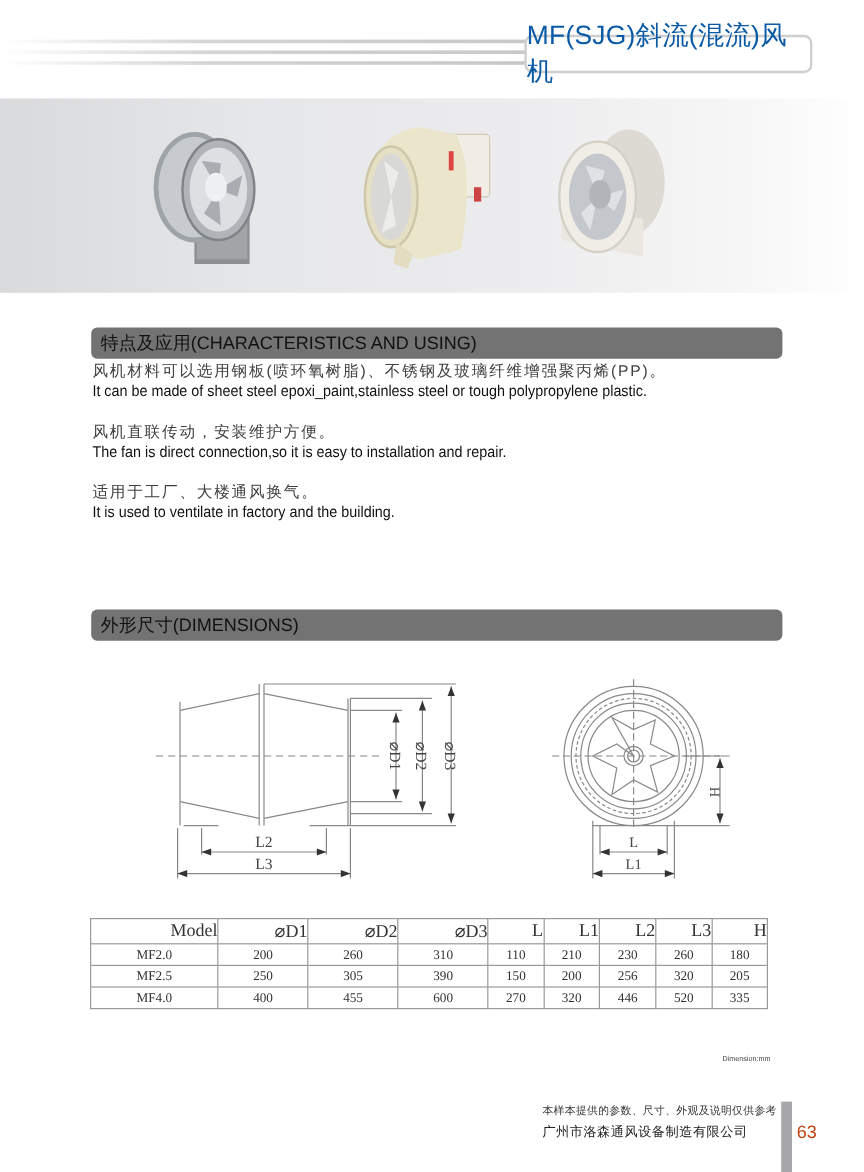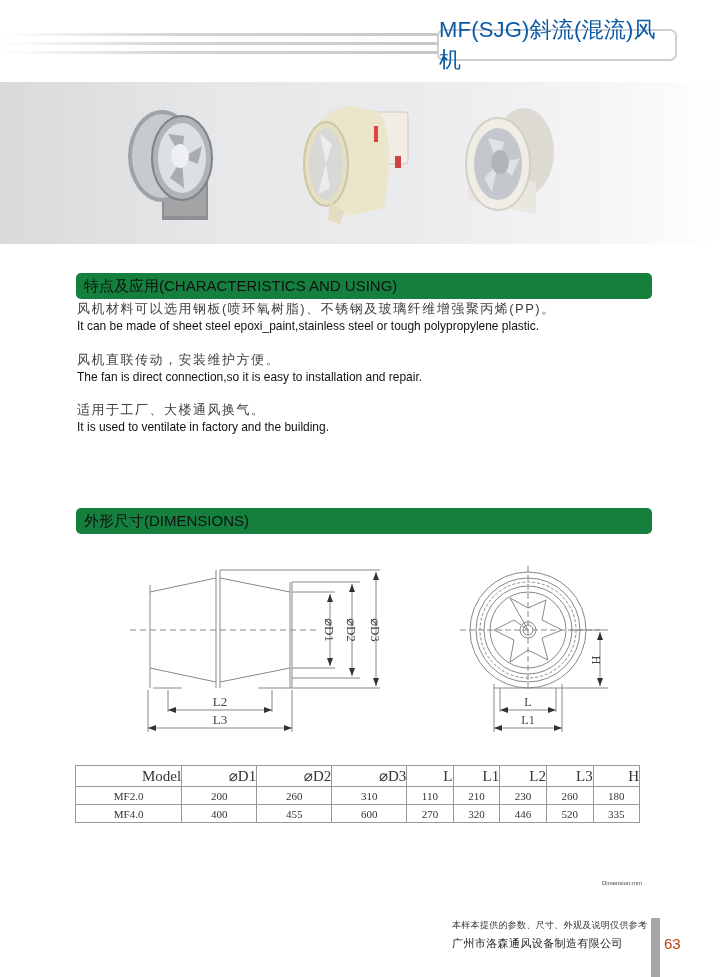--- a/index.html
+++ b/index.html
@@ -15,21 +15,21 @@
     display:flex; align-items:center; justify-content:center;
     color:#0b5aa6; font-weight:normal; font-size:22px; letter-spacing:0.2px; }
 
   
   .photo-band { position:absolute; left:0; top:82px; width:720px; height:162px;
     background:linear-gradient(to right, #d9dadc 0%, #e6e7e9 30%, #ececee 60%, #f6f6f7 85%, #ffffff 100%); }
   .fan { position:absolute; }
 
   
   .sec-head { position:absolute; left:76px; width:576px; height:26px; border-radius:5px;
-    background:#15803d; font-size:15px; color:#111; display:flex; align-items:center; padding-left:8px; box-sizing:border-box;text-align:right; }
+    background:#737373; font-size:15px; color:#111; display:flex; align-items:center; padding-left:8px; box-sizing:border-box;text-align:right; }
 
   .cn { position:absolute; left:77px; font-family:Liberation Sans, sans-serif; font-size:13px; color:#404040; letter-spacing:1.5px; }
   .en { position:absolute; left:77px; font-size:13px; color:#111; transform:scaleX(0.92); transform-origin:left; }
 
   
   table.dims { position:absolute; left:75px; top:765px; width:565px; border-collapse:collapse;
     font-family:"Liberation Serif", serif; color:#333; }
   table.dims td, table.dims th { border:1px solid #999; text-align:center; font-weight:normal;
     font-size:11px; height:17px; padding:0; }
   table.dims th { font-size:15px; height:20px; transform-origin:center;text-align:right; }
@@ -205,20 +205,31 @@
       <td>200</td>
       <td>260</td>
       <td>310</td>
       <td>110</td>
       <td>210</td>
       <td>230</td>
       <td>260</td>
       <td>180</td>
     </tr>
     <tr>
+      <td>MF2.5</td>
+      <td>250</td>
+      <td>305</td>
+      <td>390</td>
+      <td>150</td>
+      <td>200</td>
+      <td>256</td>
+      <td>320</td>
+      <td>205</td>
+    </tr>
+    <tr>
       <td>MF4.0</td>
       <td>400</td>
       <td>455</td>
       <td>600</td>
       <td>270</td>
       <td>320</td>
       <td>446</td>
       <td>520</td>
       <td>335</td>
     </tr>

